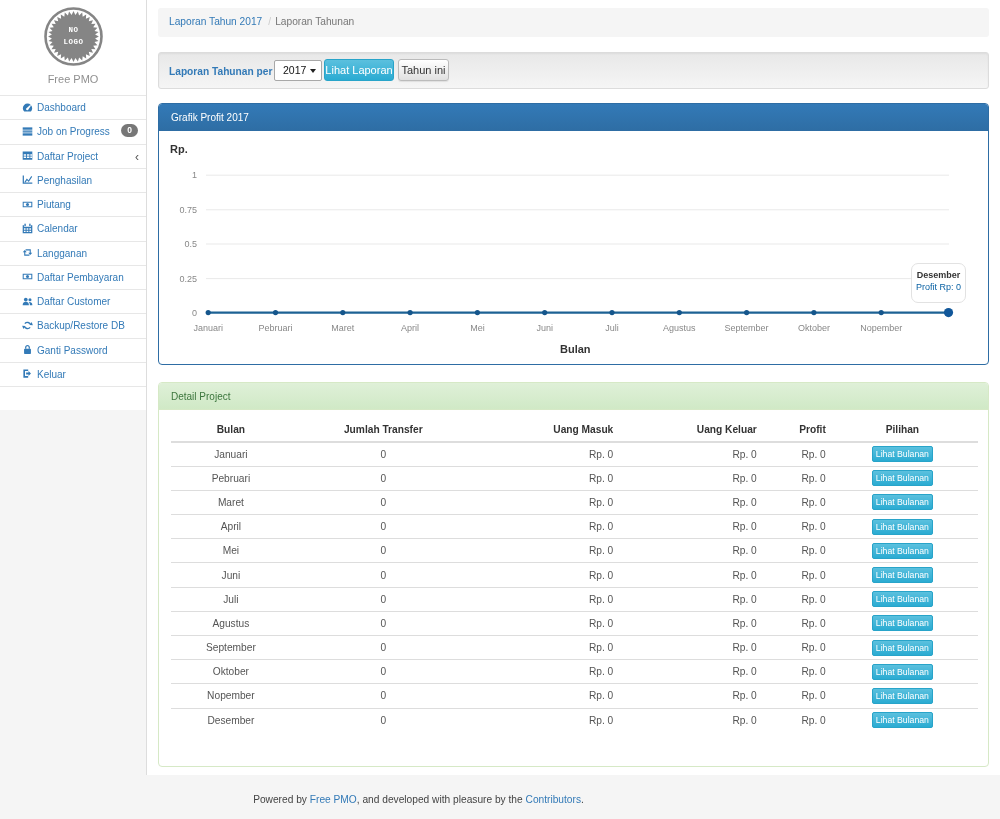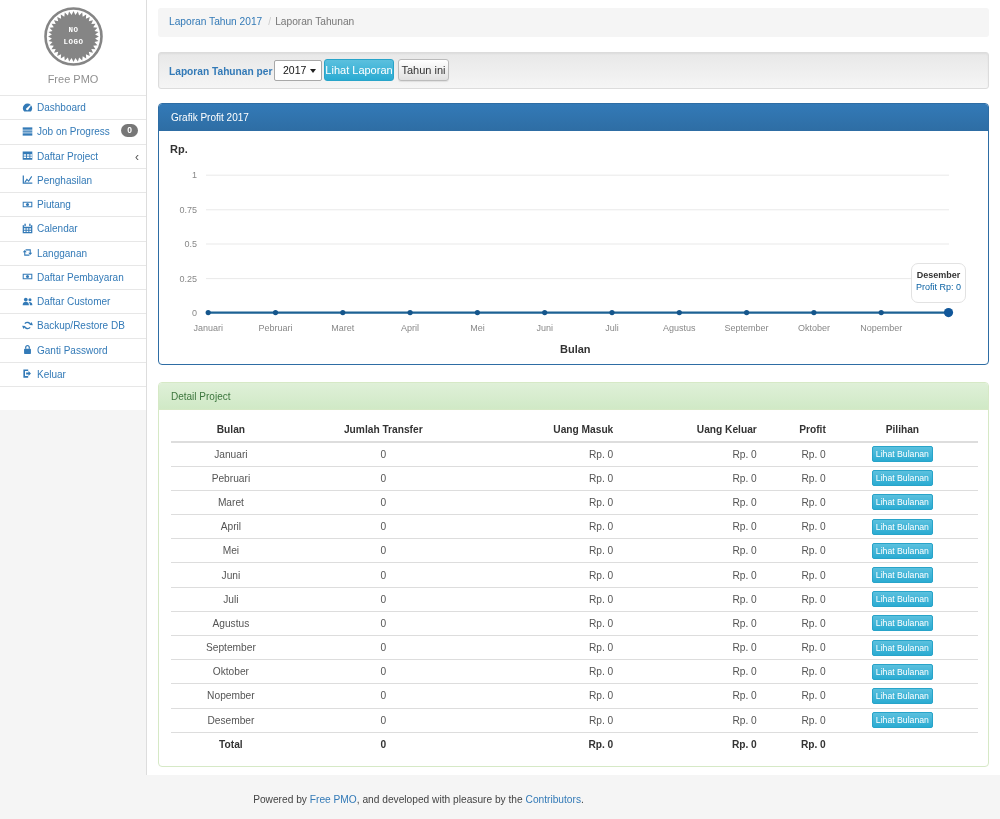--- a/index.html
+++ b/index.html
@@ -291,27 +291,19 @@
           <td class="c"><span class="btn-row">Lihat Bulanan</span></td>
         </tr>
       <tr>
           <td class="c">Desember</td>
           <td class="c">0</td>
           <td class="r">Rp. 0</td>
           <td class="r">Rp. 0</td>
           <td class="r">Rp. 0</td>
           <td class="c"><span class="btn-row">Lihat Bulanan</span></td>
         </tr>
-      <tr class="total">
-          <td class="c">Total</td>
-          <td class="c">0</td>
-          <td class="r">Rp. 0</td>
-          <td class="r">Rp. 0</td>
-          <td class="r">Rp. 0</td>
-          <td></td>
-        </tr>
     </tbody>
   </table>
 </div>
 
 <div class="footer">
     <div>Powered by <a>Free PMO</a>, and developed with pleasure by the <a>Contributors</a>.</div>
   </div>
 
 </body></html>

